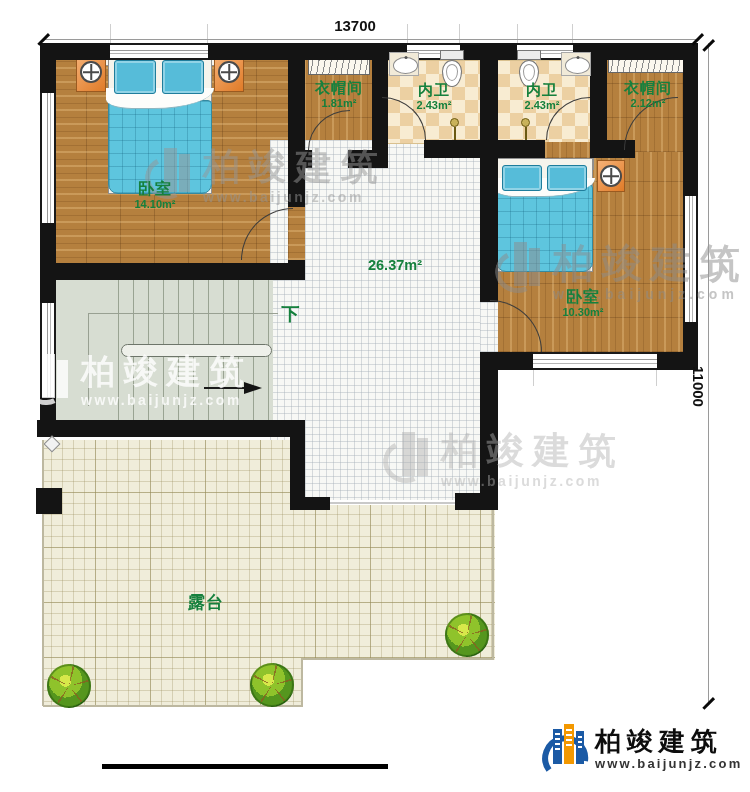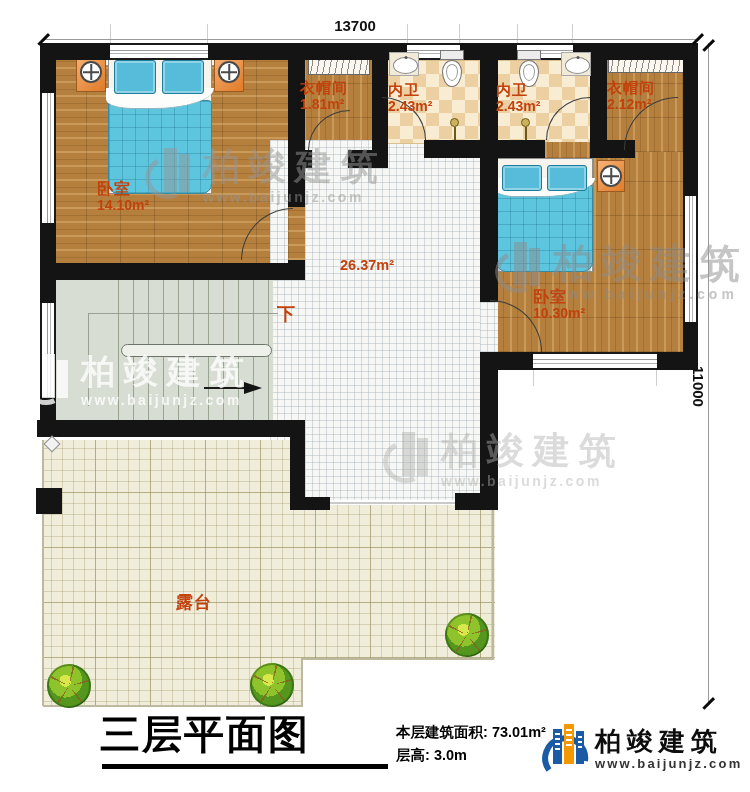--- a/index.html
+++ b/index.html
@@ -60,23 +60,23 @@
          background-image:repeating-linear-gradient(100deg, transparent 0 5px, #8a8a8a 5px 6px);}
   .rail{background:#eef0ea;border:1.5px solid #6d756a;border-radius:7px;box-sizing:border-box;}
   .plant{border-radius:50%;background:radial-gradient(circle at 42% 38%, #d7e84a 0 16%, #8fc32b 16% 45%, #55961e 45% 72%, #2f6d12 72% 100%);box-shadow:inset 0 0 0 2px rgba(30,80,10,.45);}
   .plant::after{content:"";position:absolute;inset:2px;border-radius:50%;background:conic-gradient(from 10deg,
      rgba(139,94,32,.8) 0 6deg, transparent 6deg 62deg, rgba(139,94,32,.8) 62deg 68deg, transparent 68deg 128deg,
      rgba(139,94,32,.8) 128deg 134deg, transparent 134deg 200deg, rgba(139,94,32,.8) 200deg 206deg,
      transparent 206deg 284deg, rgba(139,94,32,.8) 284deg 290deg, transparent 290deg 360deg);}
   .diamond{background:#f2f2f2;border:1.5px solid #8a8a8a;transform:rotate(45deg);box-sizing:border-box;}
   .thin{background:#bdb8a0;}
   
-  .rl{position:absolute;text-align:left;color:#c2410c;font-weight:700;line-height:1.12;}
+  .rl{position:absolute;text-align:center;color:#15803d;font-weight:700;line-height:1.12;}
   .rl .nm{font-size:16px;letter-spacing:1px;display:block;}
-  .rl .ar{font-size:14px;display:block;}
+  .rl .ar{font-size:11px;display:block;}
   .rl-sm .nm{font-size:15px;}
   
   .dimline{background:#9a9a9a;}
   .tick{width:15px;height:2.5px;background:#0a0a0a;transform:rotate(-45deg);}
   .dimtxt{font-weight:700;font-size:15px;color:#111;text-align:center;}
   
   .wm{position:absolute;display:flex;gap:9px;align-items:flex-start;pointer-events:none;}
   .wm-g{width:46px;height:54px;position:relative;flex:none;}
   .wm-b1{position:absolute;left:16px;top:0;width:13px;height:44px;background:currentColor;}
   .wm-b2{position:absolute;left:31px;top:6px;width:11px;height:38px;background:currentColor;}
@@ -299,34 +299,23 @@
   <div class="abs dimline" style="left:43px;top:39px;width:655px;height:1px;"></div>
   <div class="abs dimline" style="left:708px;top:43px;width:1px;height:662px;"></div>
   <div class="abs tick" style="left:36px;top:38px;"></div>
   <div class="abs tick" style="left:690px;top:38px;"></div>
   <div class="abs tick" style="left:701px;top:44px;"></div>
   <div class="abs tick" style="left:701px;top:702px;"></div>
   <div class="abs dimtxt" style="left:310px;top:17px;width:90px;">13700</div>
   <div class="abs dimtxt" style="left:663px;top:378px;width:70px;transform:rotate(90deg);">11000</div>
 
   <div class="title-row">
-    <span class="title-cn">三层平面图</span>
   </div>
   <div class="abs" style="left:102px;top:764px;width:286px;height:5px;background:#000;"></div>
 
-  <div class="stats">
-    <div>
-      <span>本层建筑面积:</span>
-      <span>73.01m²</span>
-    </div>
-    <div>
-      <span>层高:</span>
-      <span>3.0m</span>
-    </div>
-  </div>
 
   <div class="logo">
     <svg width="50" height="58" viewBox="0 0 50 58">
       <path d="M9 50 A20 20 0 1 1 45 41" fill="none" stroke="#1b5aa5" stroke-width="6"></path>
       <rect x="13" y="9" width="9" height="35" fill="#1b5aa5"></rect>
       <rect x="24" y="4" width="10" height="40" fill="#f39800"></rect>
       <rect x="36" y="11" width="8" height="33" fill="#1b5aa5"></rect>
       <rect x="15" y="13" width="5" height="2" fill="#fff"></rect>
         <rect x="15" y="18" width="5" height="2" fill="#fff"></rect>
       <rect x="15" y="23" width="5" height="2" fill="#fff"></rect>

